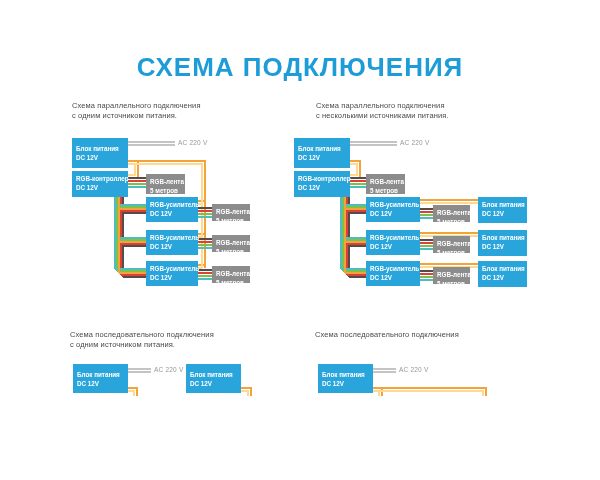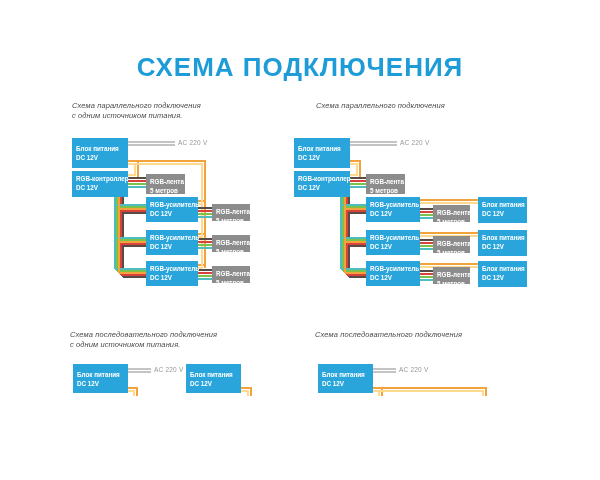--- a/index.html
+++ b/index.html
@@ -10,21 +10,21 @@
   .w-ac{stroke:#c4c4c4;stroke-width:1.3;}
   .w-orange{stroke:#f2a33c;stroke-width:1.5;}
   .w-yellow{stroke:#ffd98e;stroke-width:1.2;}
   .w-red{stroke:#d8423a;stroke-width:1.1;}
   .w-green{stroke:#7cc24a;stroke-width:1.1;}
   .w-teal{stroke:#4fbdbf;stroke-width:1.1;}
   .w-dark{stroke:#584a44;stroke-width:1.1;}
   h1.title{position:absolute;left:0;right:0;top:52px;margin:0;text-align:center;
      color:#1e9cd7;font-size:26px;font-weight:700;letter-spacing:1px;
      font-family:"Liberation Sans",sans-serif;}
-  .caption{position:absolute;font-size:7.5px;line-height:9.5px;font-style:italic;
+  .caption{position:absolute;font-size:7.5px;line-height:9.5px;
      color:#4a4a4a;letter-spacing:.1px;}
   .bbox,.gbox{position:absolute;box-sizing:border-box;color:#fff;
      font-weight:700;font-size:6.3px;line-height:8.5px;white-space:nowrap;
      padding:4px 0 0 4px;}
   .bbox{background:#29a5dc;}
   .gbox{background:#8c8c8c;}
   .tall{padding-top:7px;}
   .bbox span,.gbox span{display:block;}
   .ac-label{position:absolute;font-size:6.5px;color:#979797;letter-spacing:.2px;}
 </style>
@@ -117,20 +117,21 @@
     <span>RGB-лента</span>
       <span>5 метров</span>
   </div>
   <div class="gbox" style="left:212px;top:266px;width:38px;height:17px">
     <span>RGB-лента</span>
       <span>5 метров</span>
   </div>
 
   <div class="caption" style="left:316px;top:101px">
     <div>Схема параллельного подключения</div>
+    <div>с несколькими источниками питания.</div>
   </div>
   <div class="bbox tall" style="left:294px;top:138px;width:56px;height:30px">
     <span>Блок питания</span>
       <span>DC 12V</span>
   </div>
   <div class="ac-label" style="left:400px;top:139px">AC 220 V</div>
   <div class="bbox" style="left:294px;top:171px;width:56px;height:26px">
     <span>RGB-контроллер</span>
       <span>DC 12V</span>
   </div>

